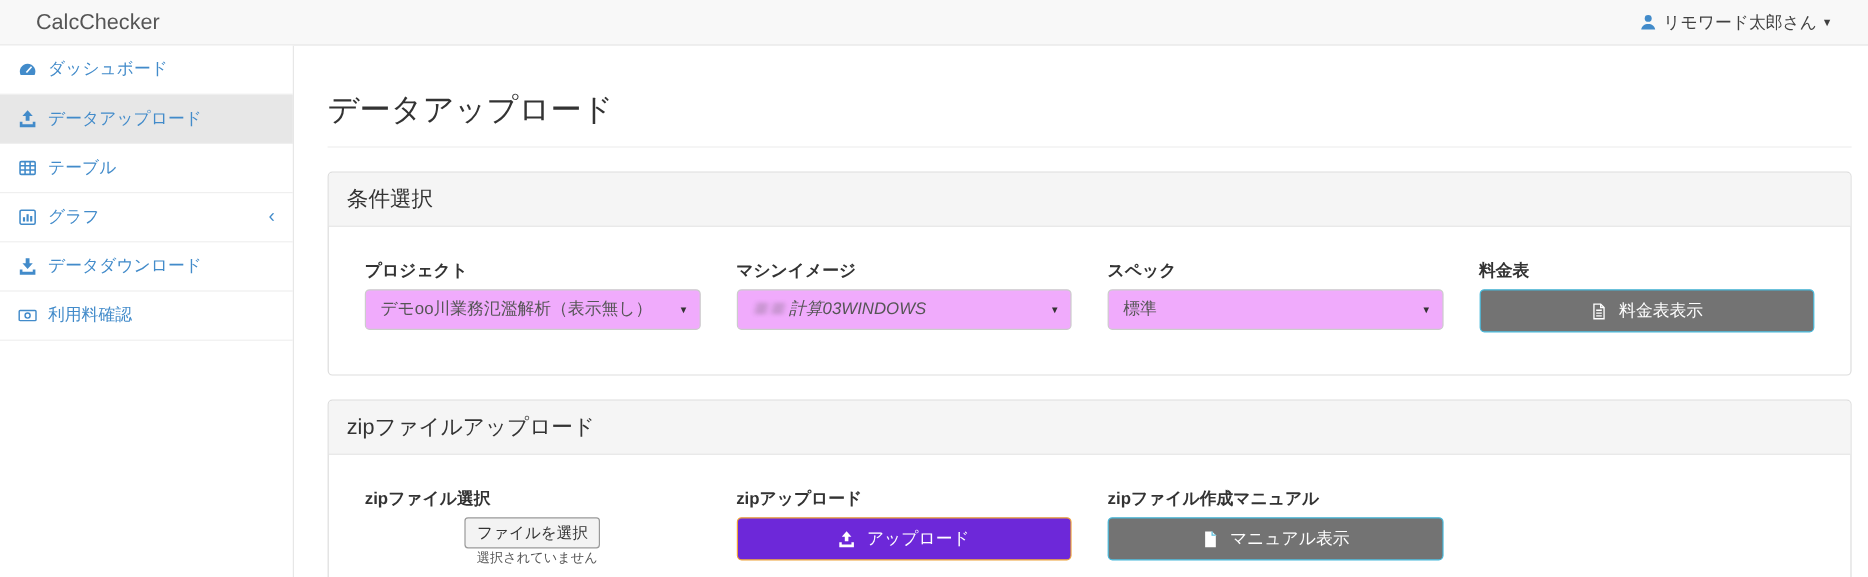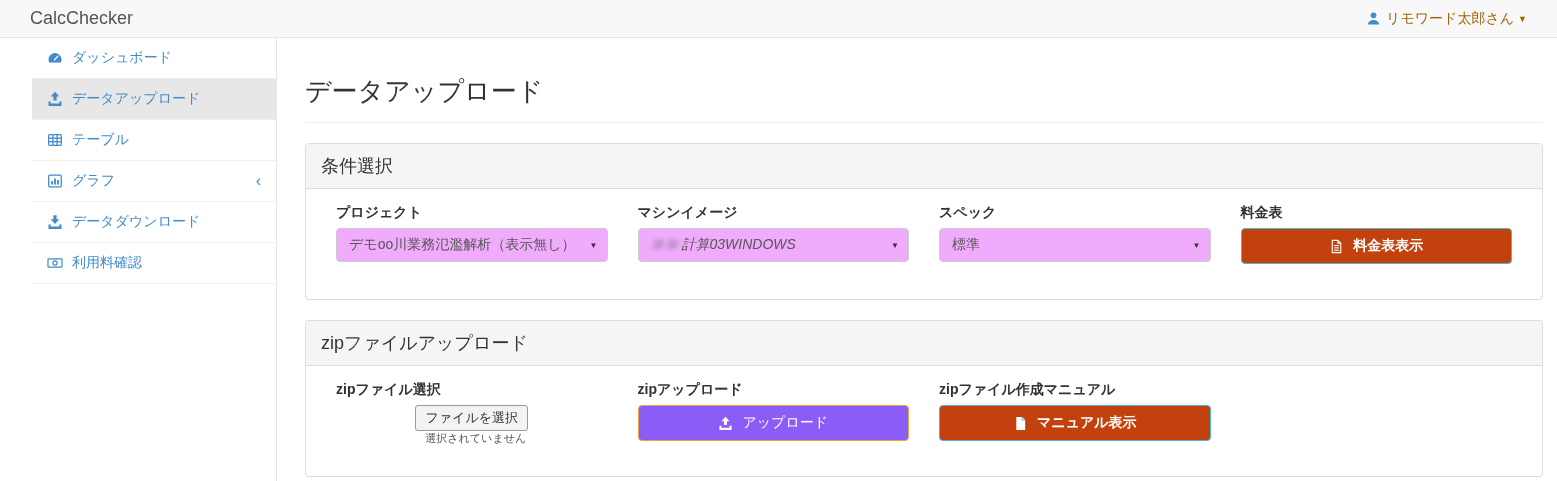--- a/index.html
+++ b/index.html
@@ -10,28 +10,28 @@
   }
 
   
   .navbar {
     height:38px; background:#f8f8f8; border-bottom:1px solid #e7e7e7;
     display:flex; align-items:center; justify-content:space-between;
     padding:0 30px;
   }
   .brand { font-size:18px; color:#555; cursor:pointer; }
   .user-menu {
-    display:flex; align-items:center; color:#a16207; cursor:pointer; font-size:14px;text-align:center;
+    display:flex; align-items:center; color:#404040; cursor:pointer; font-size:14px;text-align:center;
   }
   .user-menu .uicon { width:15px; height:15px; margin-right:5px; }
   .user-menu .uicon svg { display:block; width:15px; height:15px; }
   .user-menu .caret { font-size:9px; margin-left:4px; }
 
   
-  .layout { display:flex; height:443px;padding-left:32px; }
+  .layout { display:flex; height:443px; }
 
   
   .sidebar { flex:0 0 245px; width:245px; border-right:1px solid #e7e7e7; background:#fff; }
   .nav-item {
     display:flex; align-items:center; height:41px; padding:0 15px;
     border-bottom:1px solid #efefef; color:#428bca; cursor:pointer; font-size:14px;
   }
   .nav-item.active { background:#e7e7e7; }
   .nav-icon { width:16px; height:16px; margin-right:9px; flex:0 0 16px; }
   .nav-icon svg { display:block; width:16px; height:16px; }
@@ -44,21 +44,21 @@
     margin-top:36px; padding-bottom:13px; border-bottom:1px solid #eee;
   }
 
   .panel { border:1px solid #ddd; border-radius:4px; margin-top:20px; background:#fff; }
   .panel-heading {
     background:#f5f5f5; border-bottom:1px solid #ddd; border-radius:3px 3px 0 0;
     padding:10px 15px; font-size:18px; color:#333;
   }
   .panel-body { padding:15px; }
   .row { display:flex; }
-  .col { width:25%; padding:0 15px; }
+  .col { width:25%; padding:0 15px;margin-top:13px; }
   .form-group { margin-bottom:20px; }
   .form-label { display:block; font-weight:bold; font-size:14px; margin-bottom:6px; color:#333; }
 
   
   .select-box {
     position:relative; height:34px; background:#f0abfc;
     border:1px solid #ccc; border-radius:4px;
     display:flex; align-items:center; padding:0 26px 0 12px;
     font-size:14px; color:#555; cursor:pointer; white-space:nowrap; overflow:hidden;
   }
@@ -70,22 +70,22 @@
   .blurred { filter:blur(2px); opacity:.45; margin-right:3px; }
 
   
   .btn {
     width:100%; height:36px; border-radius:4px; border:1px solid transparent;
     color:#fff; font-size:14px; cursor:pointer;
     display:flex; align-items:center; justify-content:center;
   }
   .btn .bicon { width:15px; height:15px; margin-right:9px; }
   .btn .bicon svg { display:block; width:15px; height:15px; }
-  .btn-info { background:#c2410c; border-color:#46b8da;font-weight:bold; }
-  .btn-warning { background:#8b5cf6; border-color:#eea236; }
+  .btn-info { background:#737373; border-color:#46b8da; }
+  .btn-warning { background:#6d28d9; border-color:#eea236; }
 
   
   .file-row { display:flex; align-items:center; height:36px;flex-direction:column; }
   .file-btn {
     border:1px solid #999; background:#f3f3f3; border-radius:3px;
     padding:3px 9px; font-size:13px; color:#333; cursor:pointer; white-space:nowrap;
   }
   .file-status { margin-left:8px; font-size:11px; color:#555; white-space:nowrap; }
 </style>
 </head>

